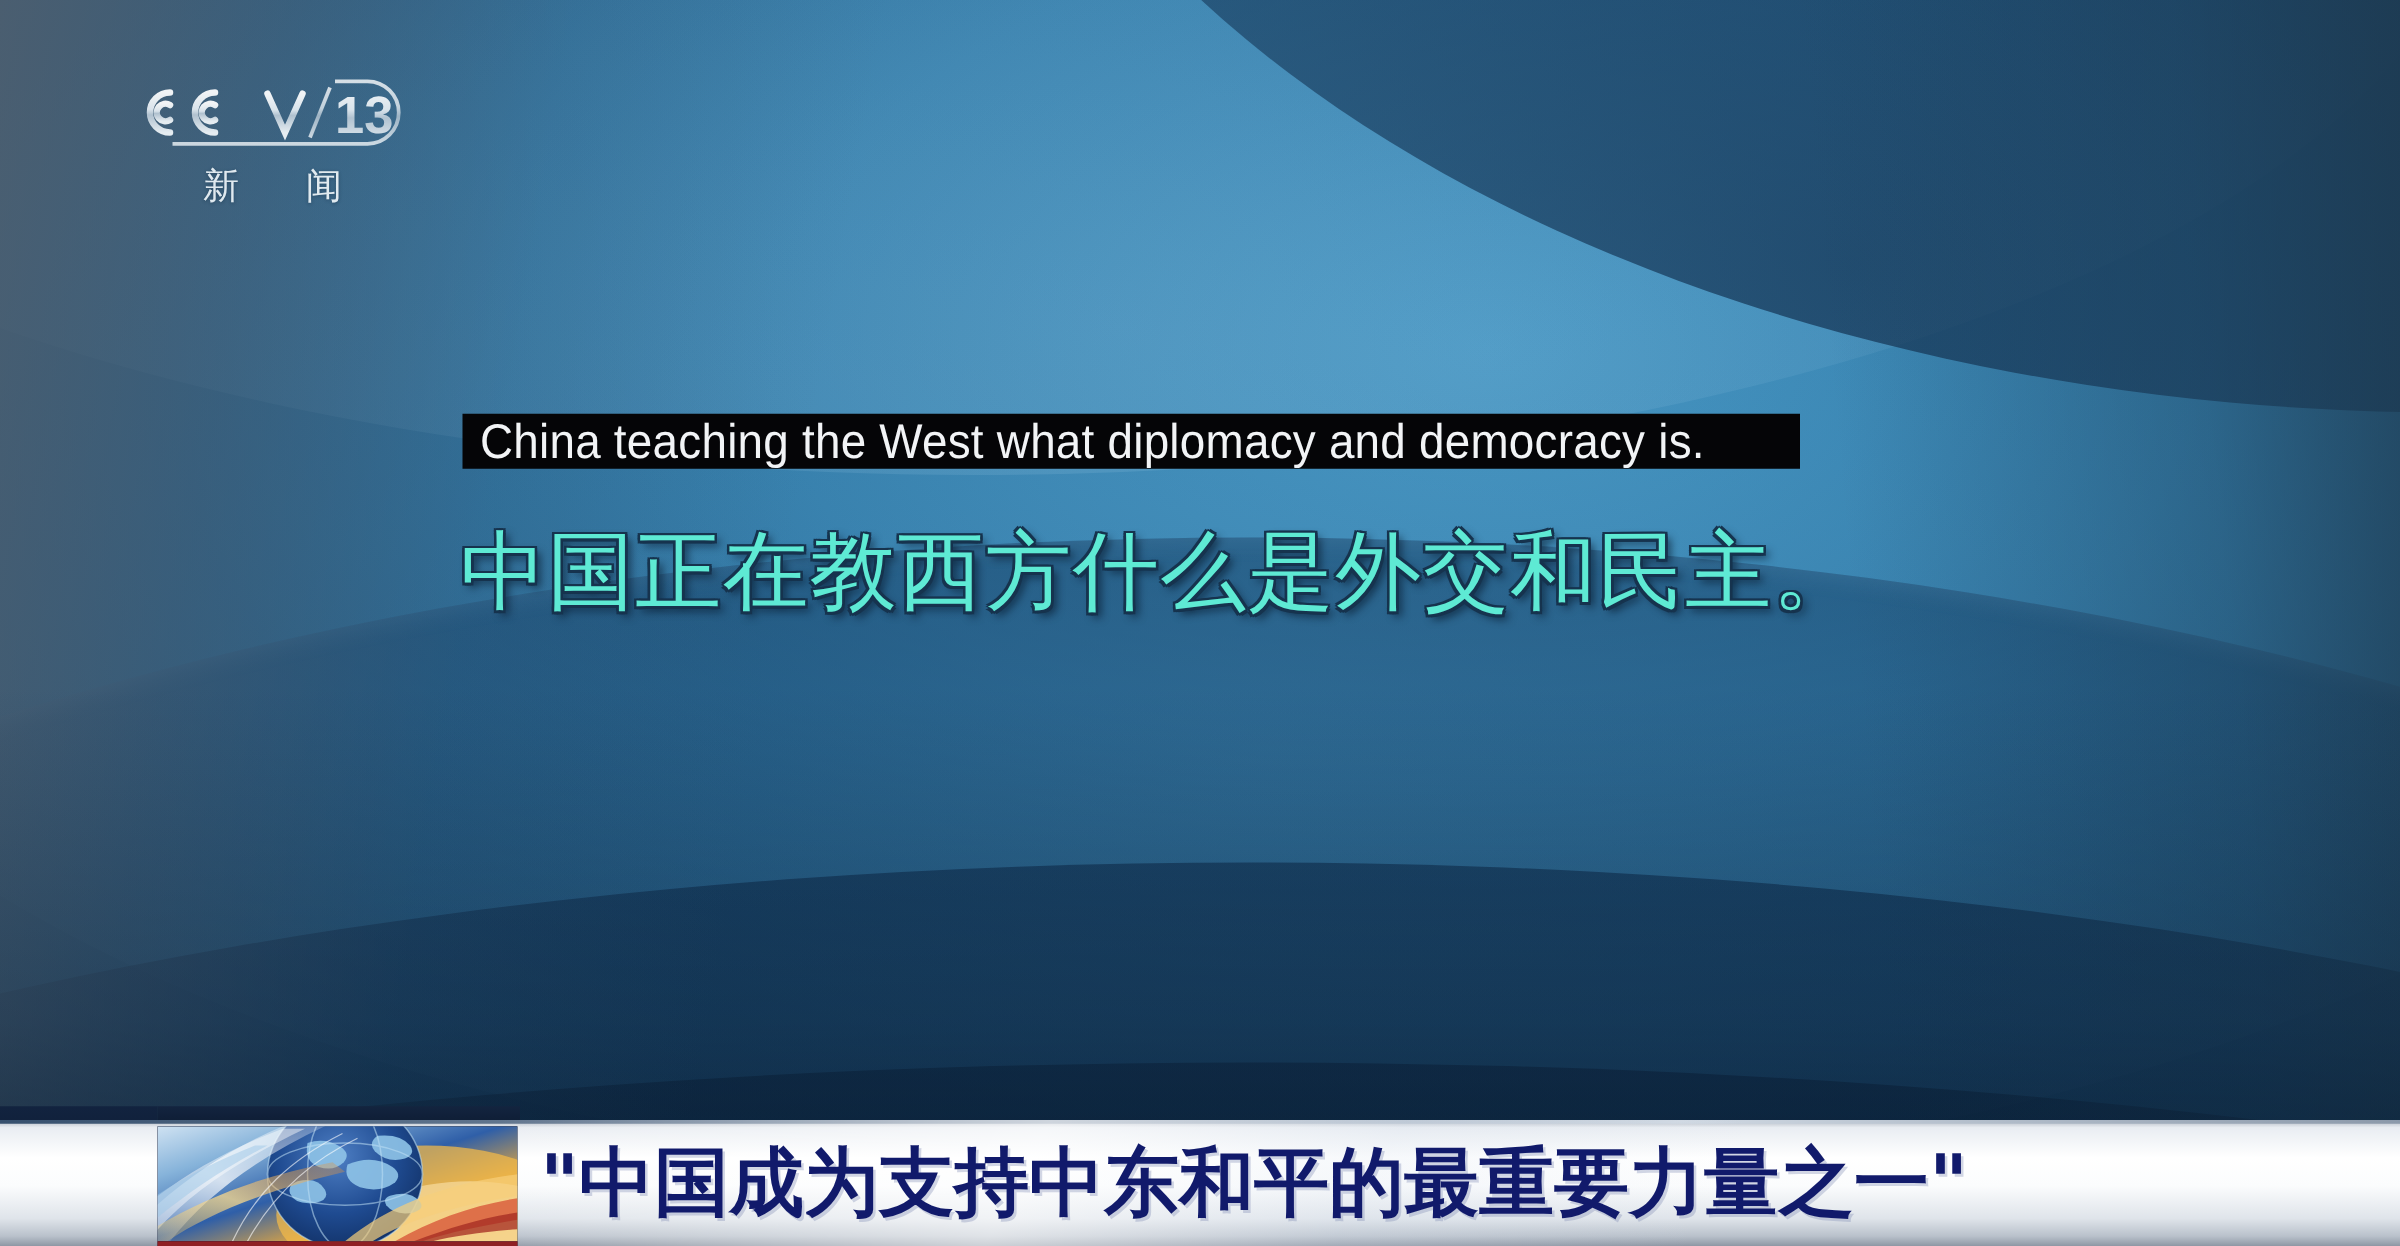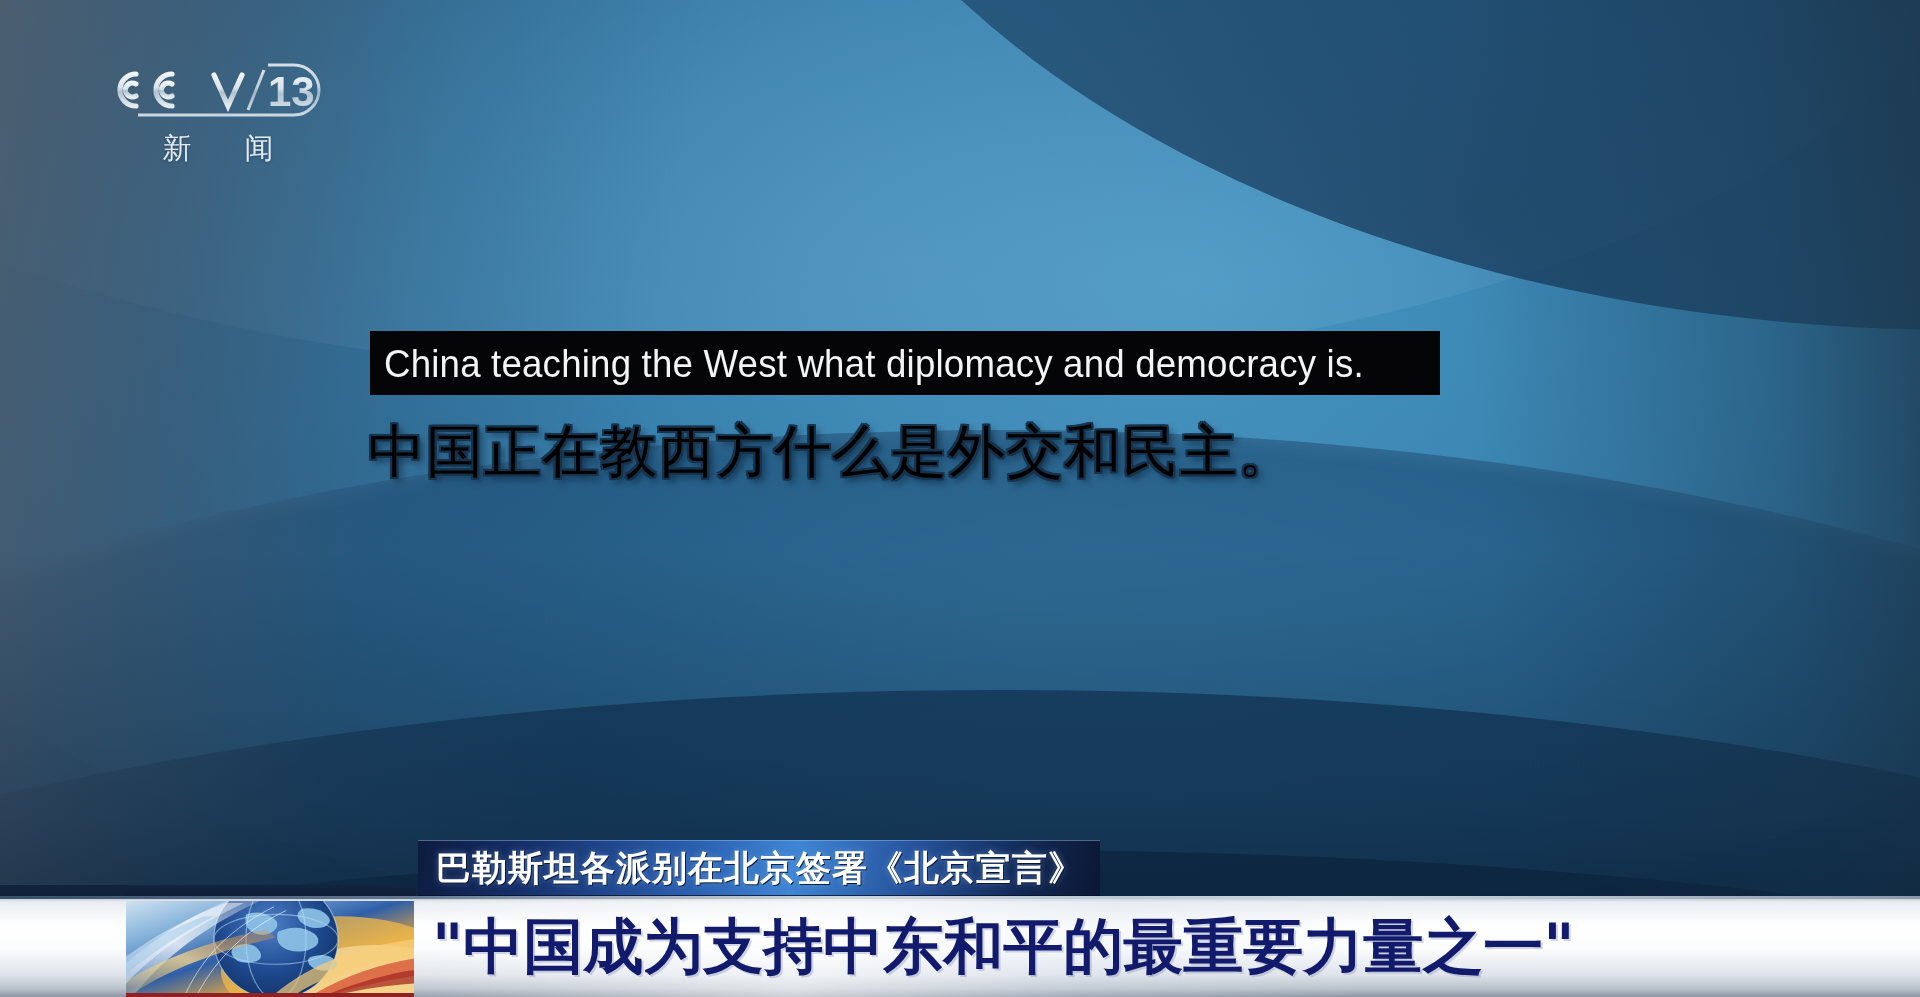--- a/index.html
+++ b/index.html
@@ -109,21 +109,21 @@
     font-weight: 400;
     text-shadow: 0 1px 3px rgba(20,45,70,0.55);
     font-family: "DejaVu Sans", "Liberation Sans", sans-serif;
   }
 
   
   .caption-en-bar {
     position: absolute;
     left: 370px;
     top: 331px;
-    height: 64px;
+    height: 44px;
     background: #050507;
     display: flex;
     align-items: center;
     padding: 0 14px;
     box-sizing: border-box;
   }
   .caption-en-text {
     color: #f2f4f6;
     font-size: 39px;
     line-height: 1;
@@ -134,23 +134,23 @@
     transform-origin: left center;
     letter-spacing: 0.2px;
   }
 
   
   .caption-zh {
     position: absolute;
     left: 368px;
     top: 420px;
     font-family: "DejaVu Serif", "Liberation Serif", serif;
-    font-size: 57px;
+    font-size: 69px;
     line-height: 1.12;
-    color: #000000;
+    color: #5eead4;
     white-space: nowrap;
     font-weight: 400;
     letter-spacing: 1px;
     text-shadow:
       -2px -2px 0 #16334e,
        2px -2px 0 #16334e,
       -2px  2px 0 #16334e,
        2px  2px 0 #16334e,
        0   -2px 0 #16334e,
        0    2px 0 #16334e,
@@ -324,23 +324,20 @@
 
   <div class="caption-en-bar">
     <span class="caption-en-text">China teaching the West what diplomacy and democracy is.</span>
   </div>
 
   <div class="caption-zh">中国正在教西方什么是外交和民主。</div>
 
   <div class="lower-left-pad"></div>
   <div class="lower-left-pad2"></div>
 
-  <div class="lower-sub-banner">
-    <span class="lower-sub-text">巴勒斯坦各派别在北京签署《北京宣言》</span>
-  </div>
 
   <div class="lower-main-bar">
     <div class="lower-main-sheen"></div>
     <span class="headline-text">"中国成为支持中东和平的最重要力量之一"</span>
   </div>
 
   <div class="globe-box">
     <svg class="globe-svg" viewBox="0 0 288 96" preserveAspectRatio="none">
       <defs>
         <linearGradient id="gbg" x1="0" y1="0" x2="1" y2="1">

